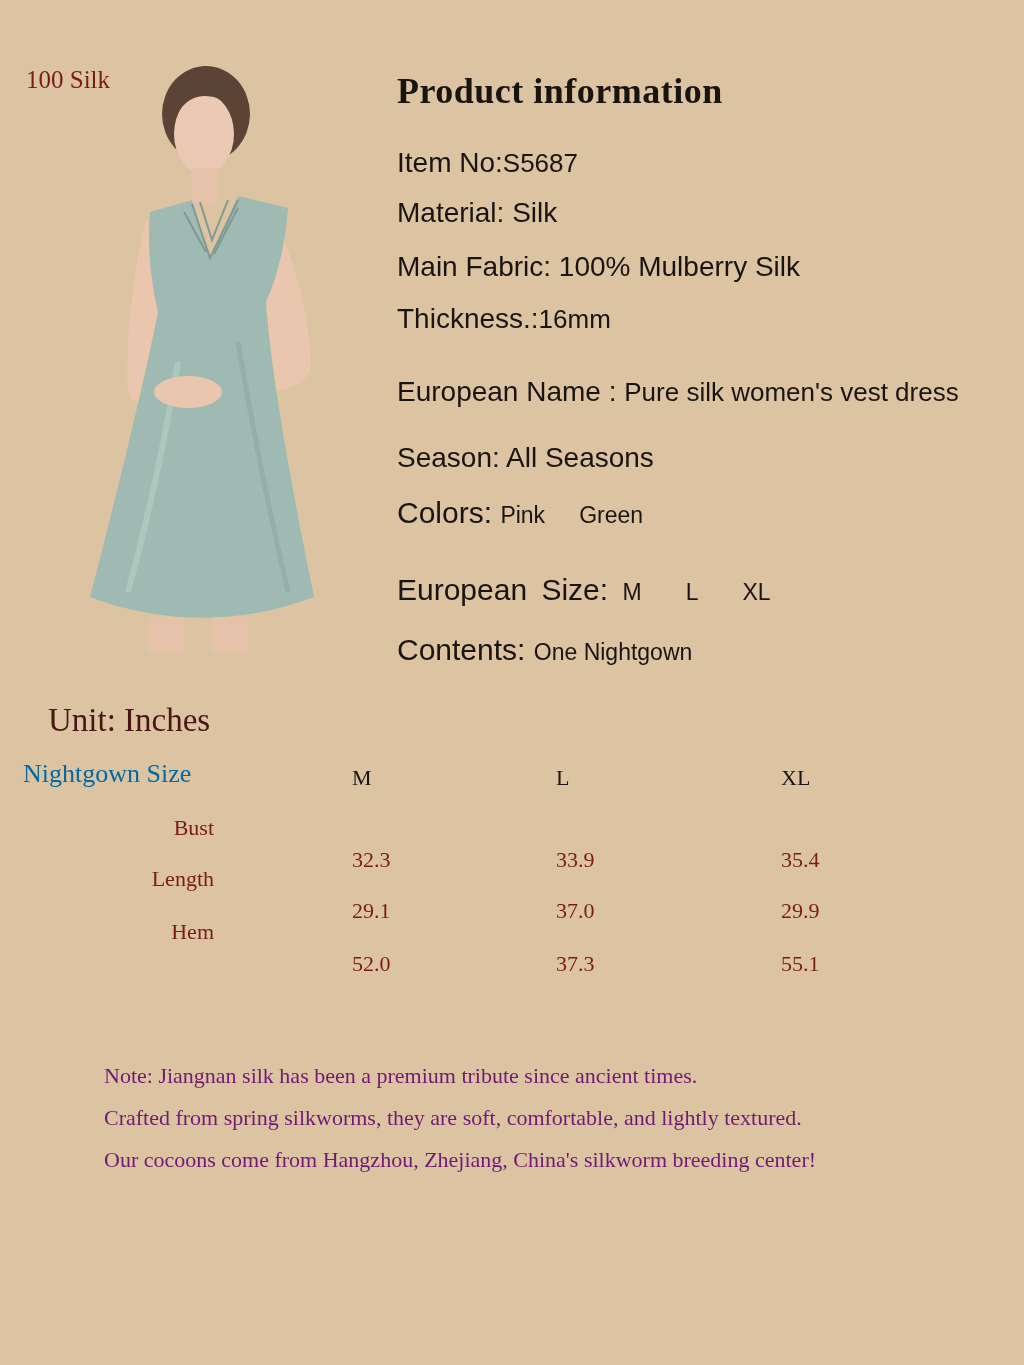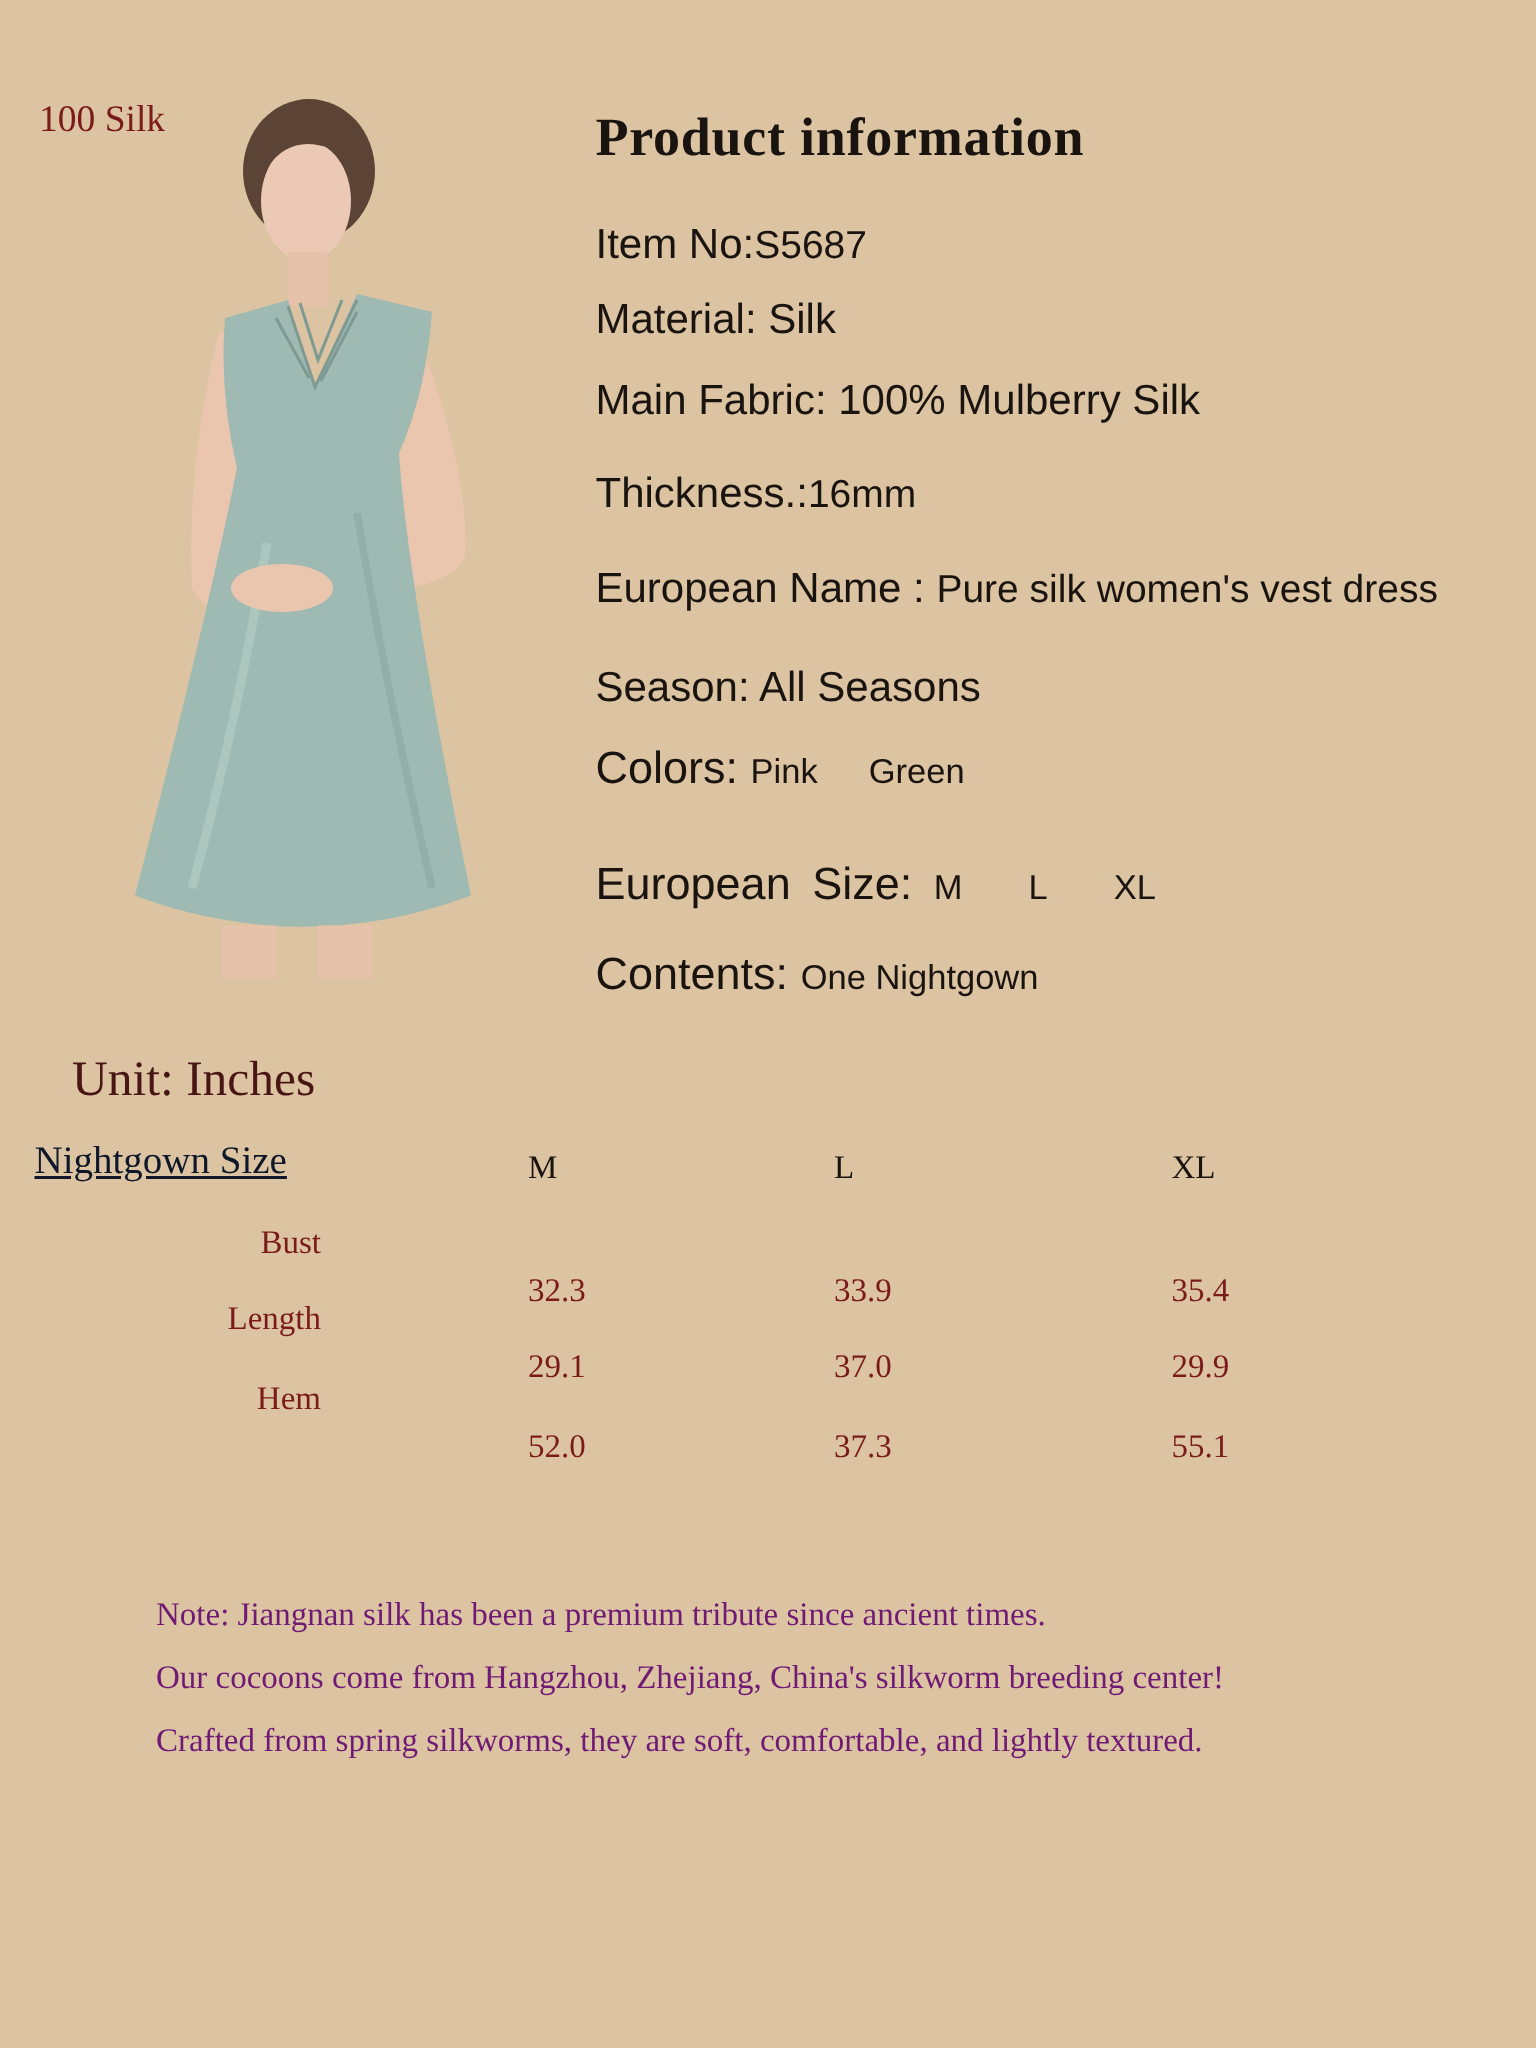--- a/index.html
+++ b/index.html
@@ -33,21 +33,21 @@
   .gap { display: inline-block; width: 34px; }
   .gap2 { display: inline-block; width: 44px; }
   .unit {
     left: 26px; top: 702px;
     font-family: "Liberation Serif", serif;
     font-size: 33px; color: #4a1515; margin-left: 22px;
   }
   .size-table { left: 0; top: 755px; width: 1024px; }
   .row { position: absolute; left: 0; width: 1024px; height: 40px; font-family: "Liberation Serif", serif; }
   .row .label { position: absolute; right: 810px; font-size: 22px; color: #7a1a1a; }
-  .row .head-label { position: absolute; left: 23px; font-size: 26px; color: #0f172a; text-decoration: underline; }
+  .row .head-label { position: absolute; left: 23px; font-size: 26px; color: #0369a1; }
   .row .cell { position: absolute; font-size: 22px; color: #7a1a1a; margin-top: 32px; }
   .row .hcell { position: absolute; font-size: 22px; color: #1a1410; }
   .c1 { left: 352px; } .c2 { left: 556px; } .c3 { left: 781px; }
   .note {
     left: 104px; top: 1055px;
     font-family: Liberation Serif, serif;
     font-size: 22px; line-height: 42px; color: #701a75;
   }
 </style>
 </head>
@@ -90,21 +90,21 @@
   <span>Item No:</span><span class="val">S5687</span>
 </div>
 <div class="abs info-line" style="top:197px">
   <span>Material:</span>
   <span>Silk</span>
 </div>
 <div class="abs info-line" style="top:251px">
   <span>Main Fabric:</span>
   <span>100% Mulberry Silk</span>
 </div>
-<div class="abs info-line" style="top:313px">
+<div class="abs info-line" style="top:303px">
   <span>Thickness.:</span><span class="val">16mm</span>
 </div>
 <div class="abs info-line" style="top:376px">
   <span>European Name :</span>
   <span class="val">Pure silk women's vest dress</span>
 </div>
 <div class="abs info-line" style="top:442px">
   <span>Season:</span>
   <span>All Seasons</span>
 </div>
@@ -145,15 +145,15 @@
   <div class="row" style="top:164px">
     <span class="label">Hem</span>
     <span class="cell c1">52.0</span>
     <span class="cell c2">37.3</span>
     <span class="cell c3">55.1</span>
   </div>
 </div>
 
 <div class="abs note">
   <div>Note: Jiangnan silk has been a premium tribute since ancient times.</div>
+  <div>Crafted from spring silkworms, they are soft, comfortable, and lightly textured.</div>
   <div>Our cocoons come from Hangzhou, Zhejiang, China's silkworm breeding center!</div>
-  <div>Crafted from spring silkworms, they are soft, comfortable, and lightly textured.</div>
 </div>
 
 </body></html>

